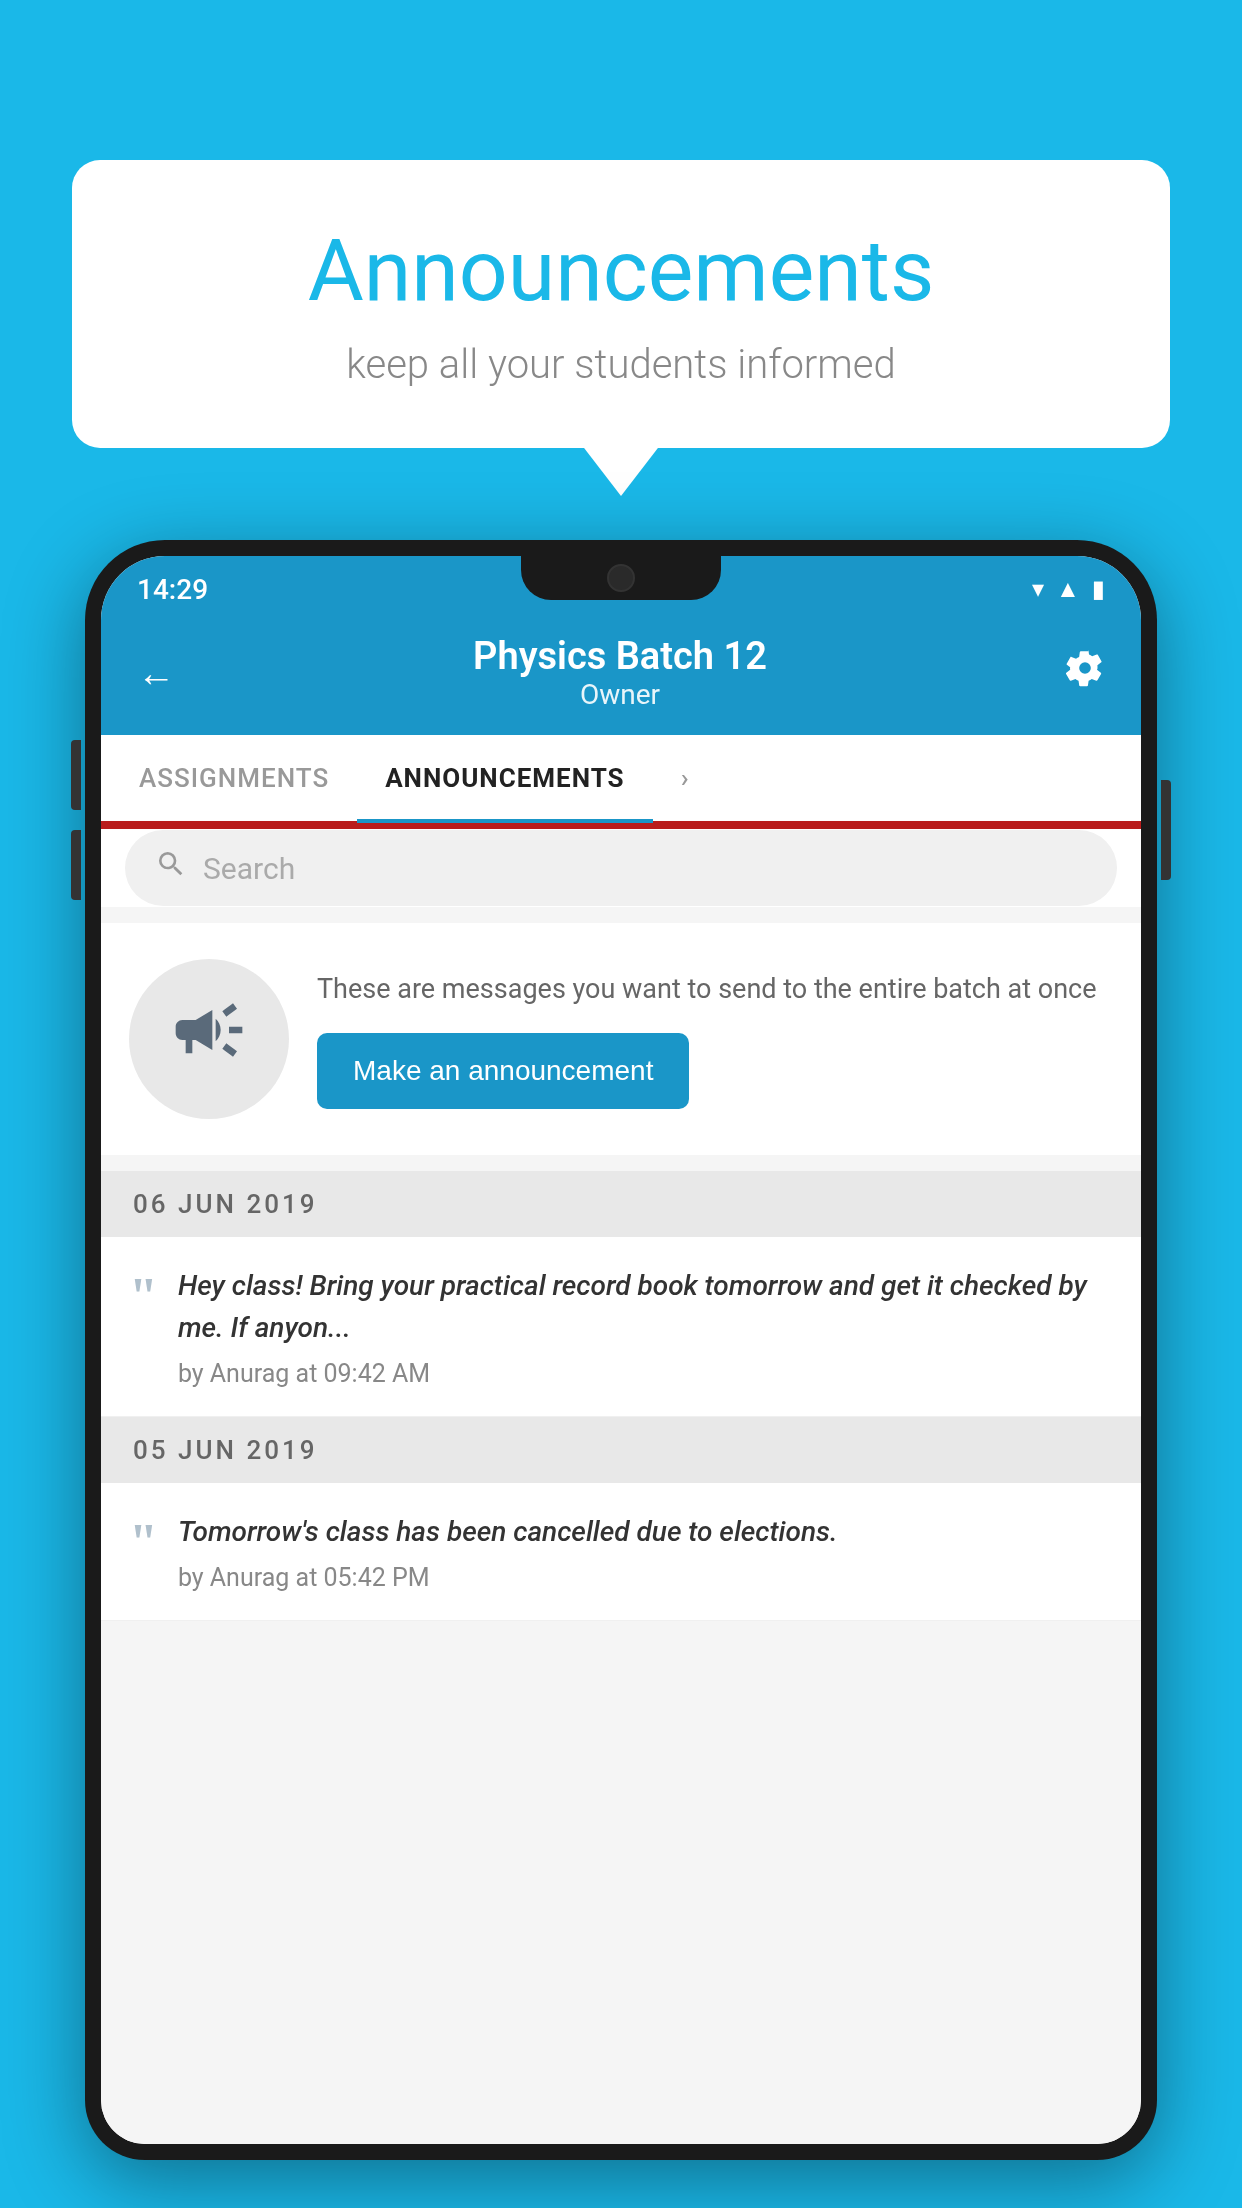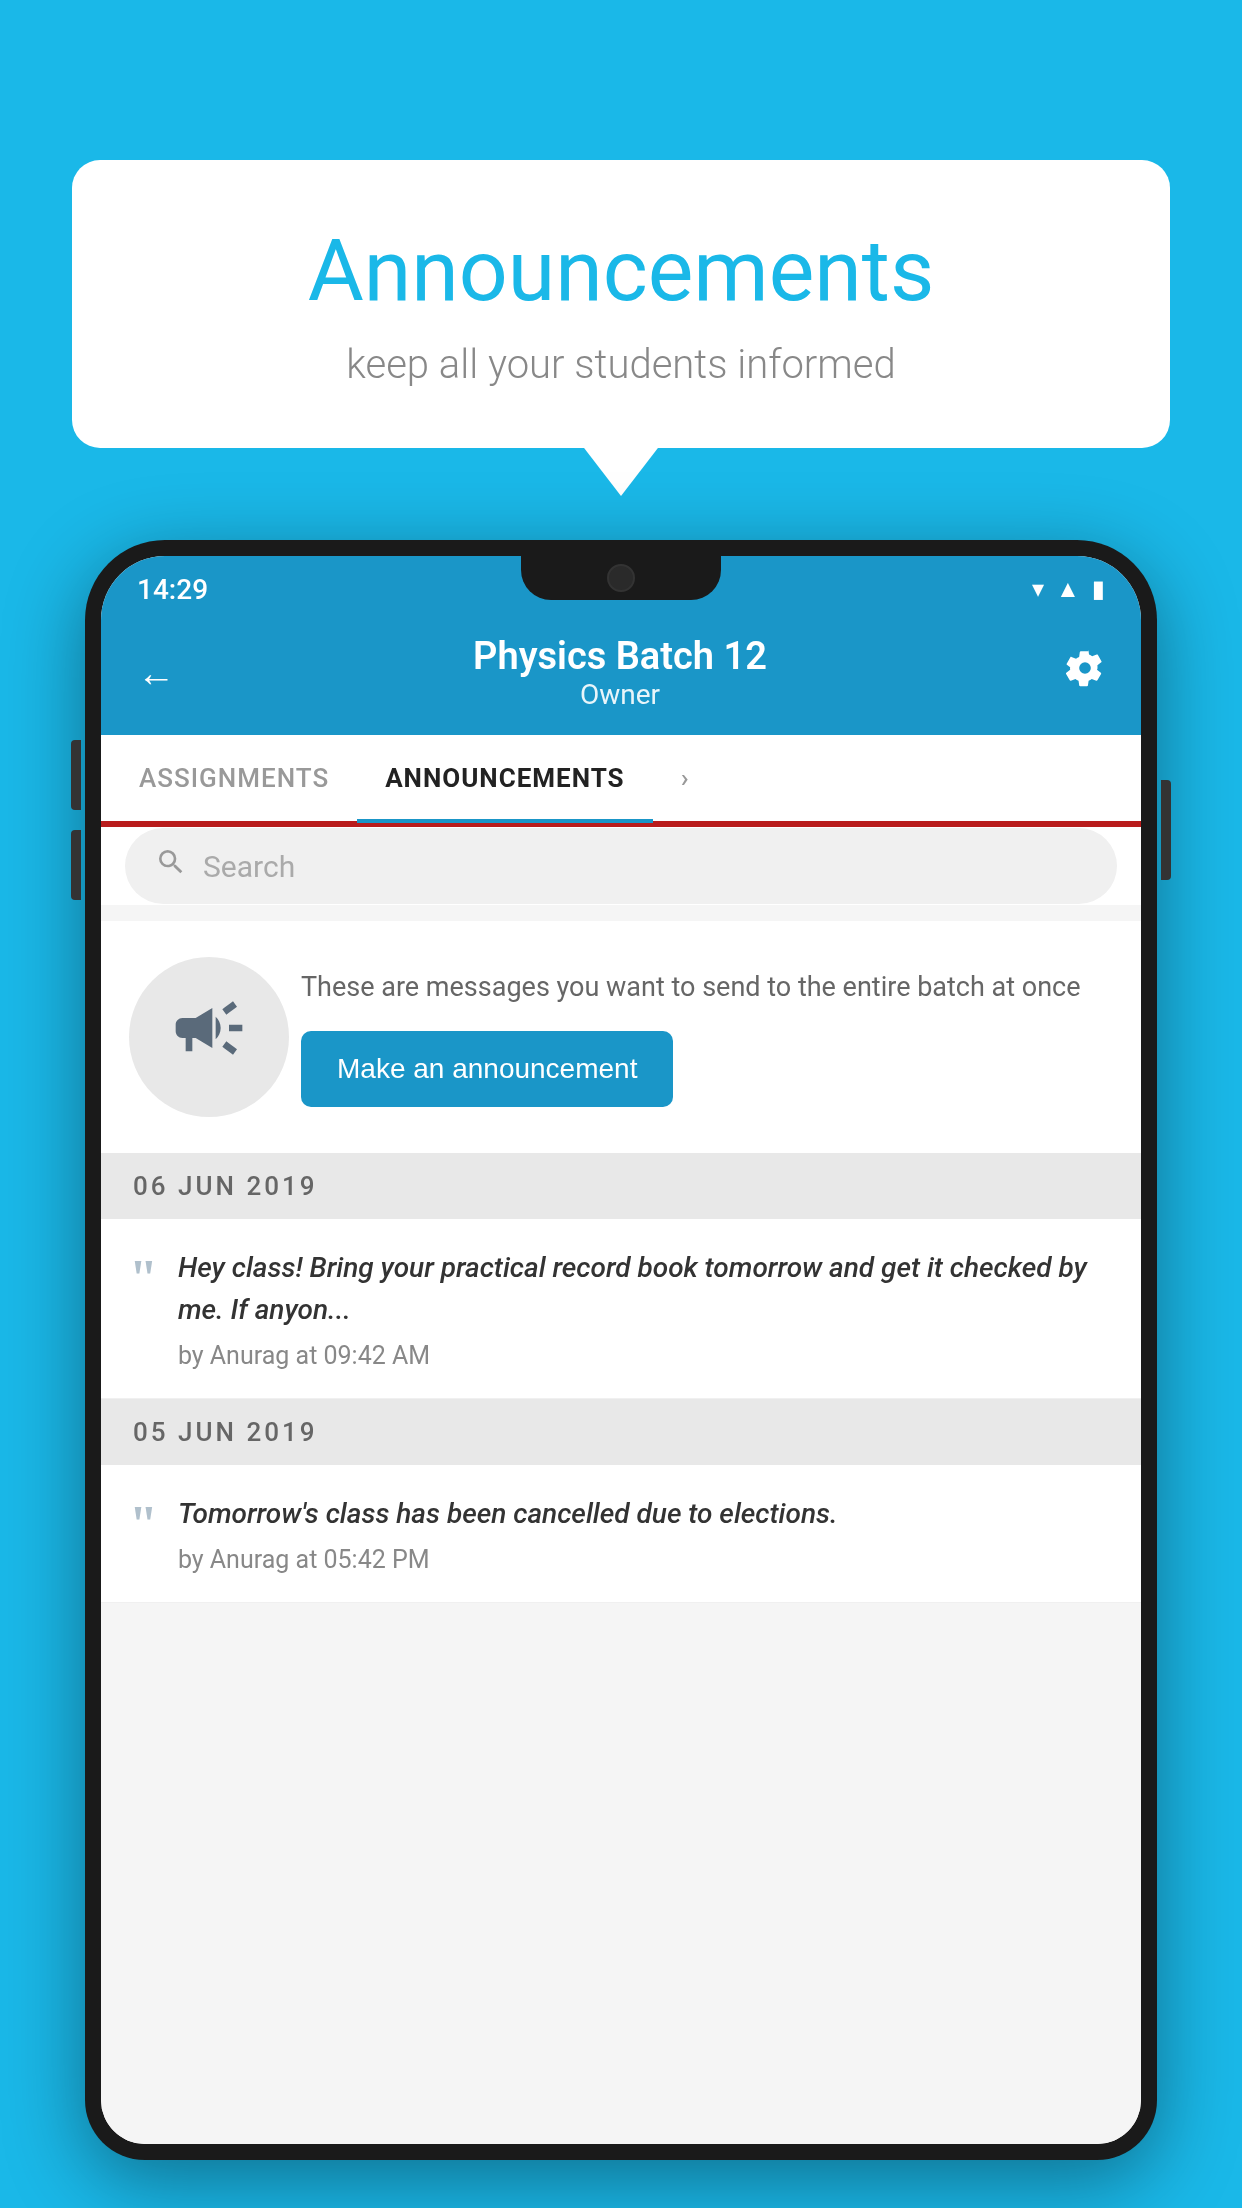--- a/index.html
+++ b/index.html
@@ -159,21 +159,21 @@
       color: white;
       font-size: 36px;
       cursor: pointer;
     }
 
     
     .tabs-bar {
       background: white;
       display: flex;
       align-items: center;
-      border-bottom: 6px solid #b91c1c;
+      border-bottom: 8px solid #b91c1c;
       padding: 0 10px;
     }
 
     .tab-item {
       padding: 28px 28px;
       font-size: 26px;
       font-weight: 500;
       color: #999;
       letter-spacing: 1px;
       cursor: pointer;
@@ -224,25 +224,25 @@
     }
 
     .search-text {
       color: #aaa;
       font-size: 30px;
     }
 
     
     .announcement-card {
       background: white;
-      margin: 16px 0 0 0;
+      margin: 16px 0 16px 0;
       padding: 36px 28px;
       display: flex;
       align-items: center;
-      gap: 12px;
+      gap: 28px;
     }
 
     .megaphone-circle {
       width: 160px;
       height: 160px;
       background: #e8e8e8;
       border-radius: 50%;
       display: flex;
       align-items: center;
       justify-content: center;

